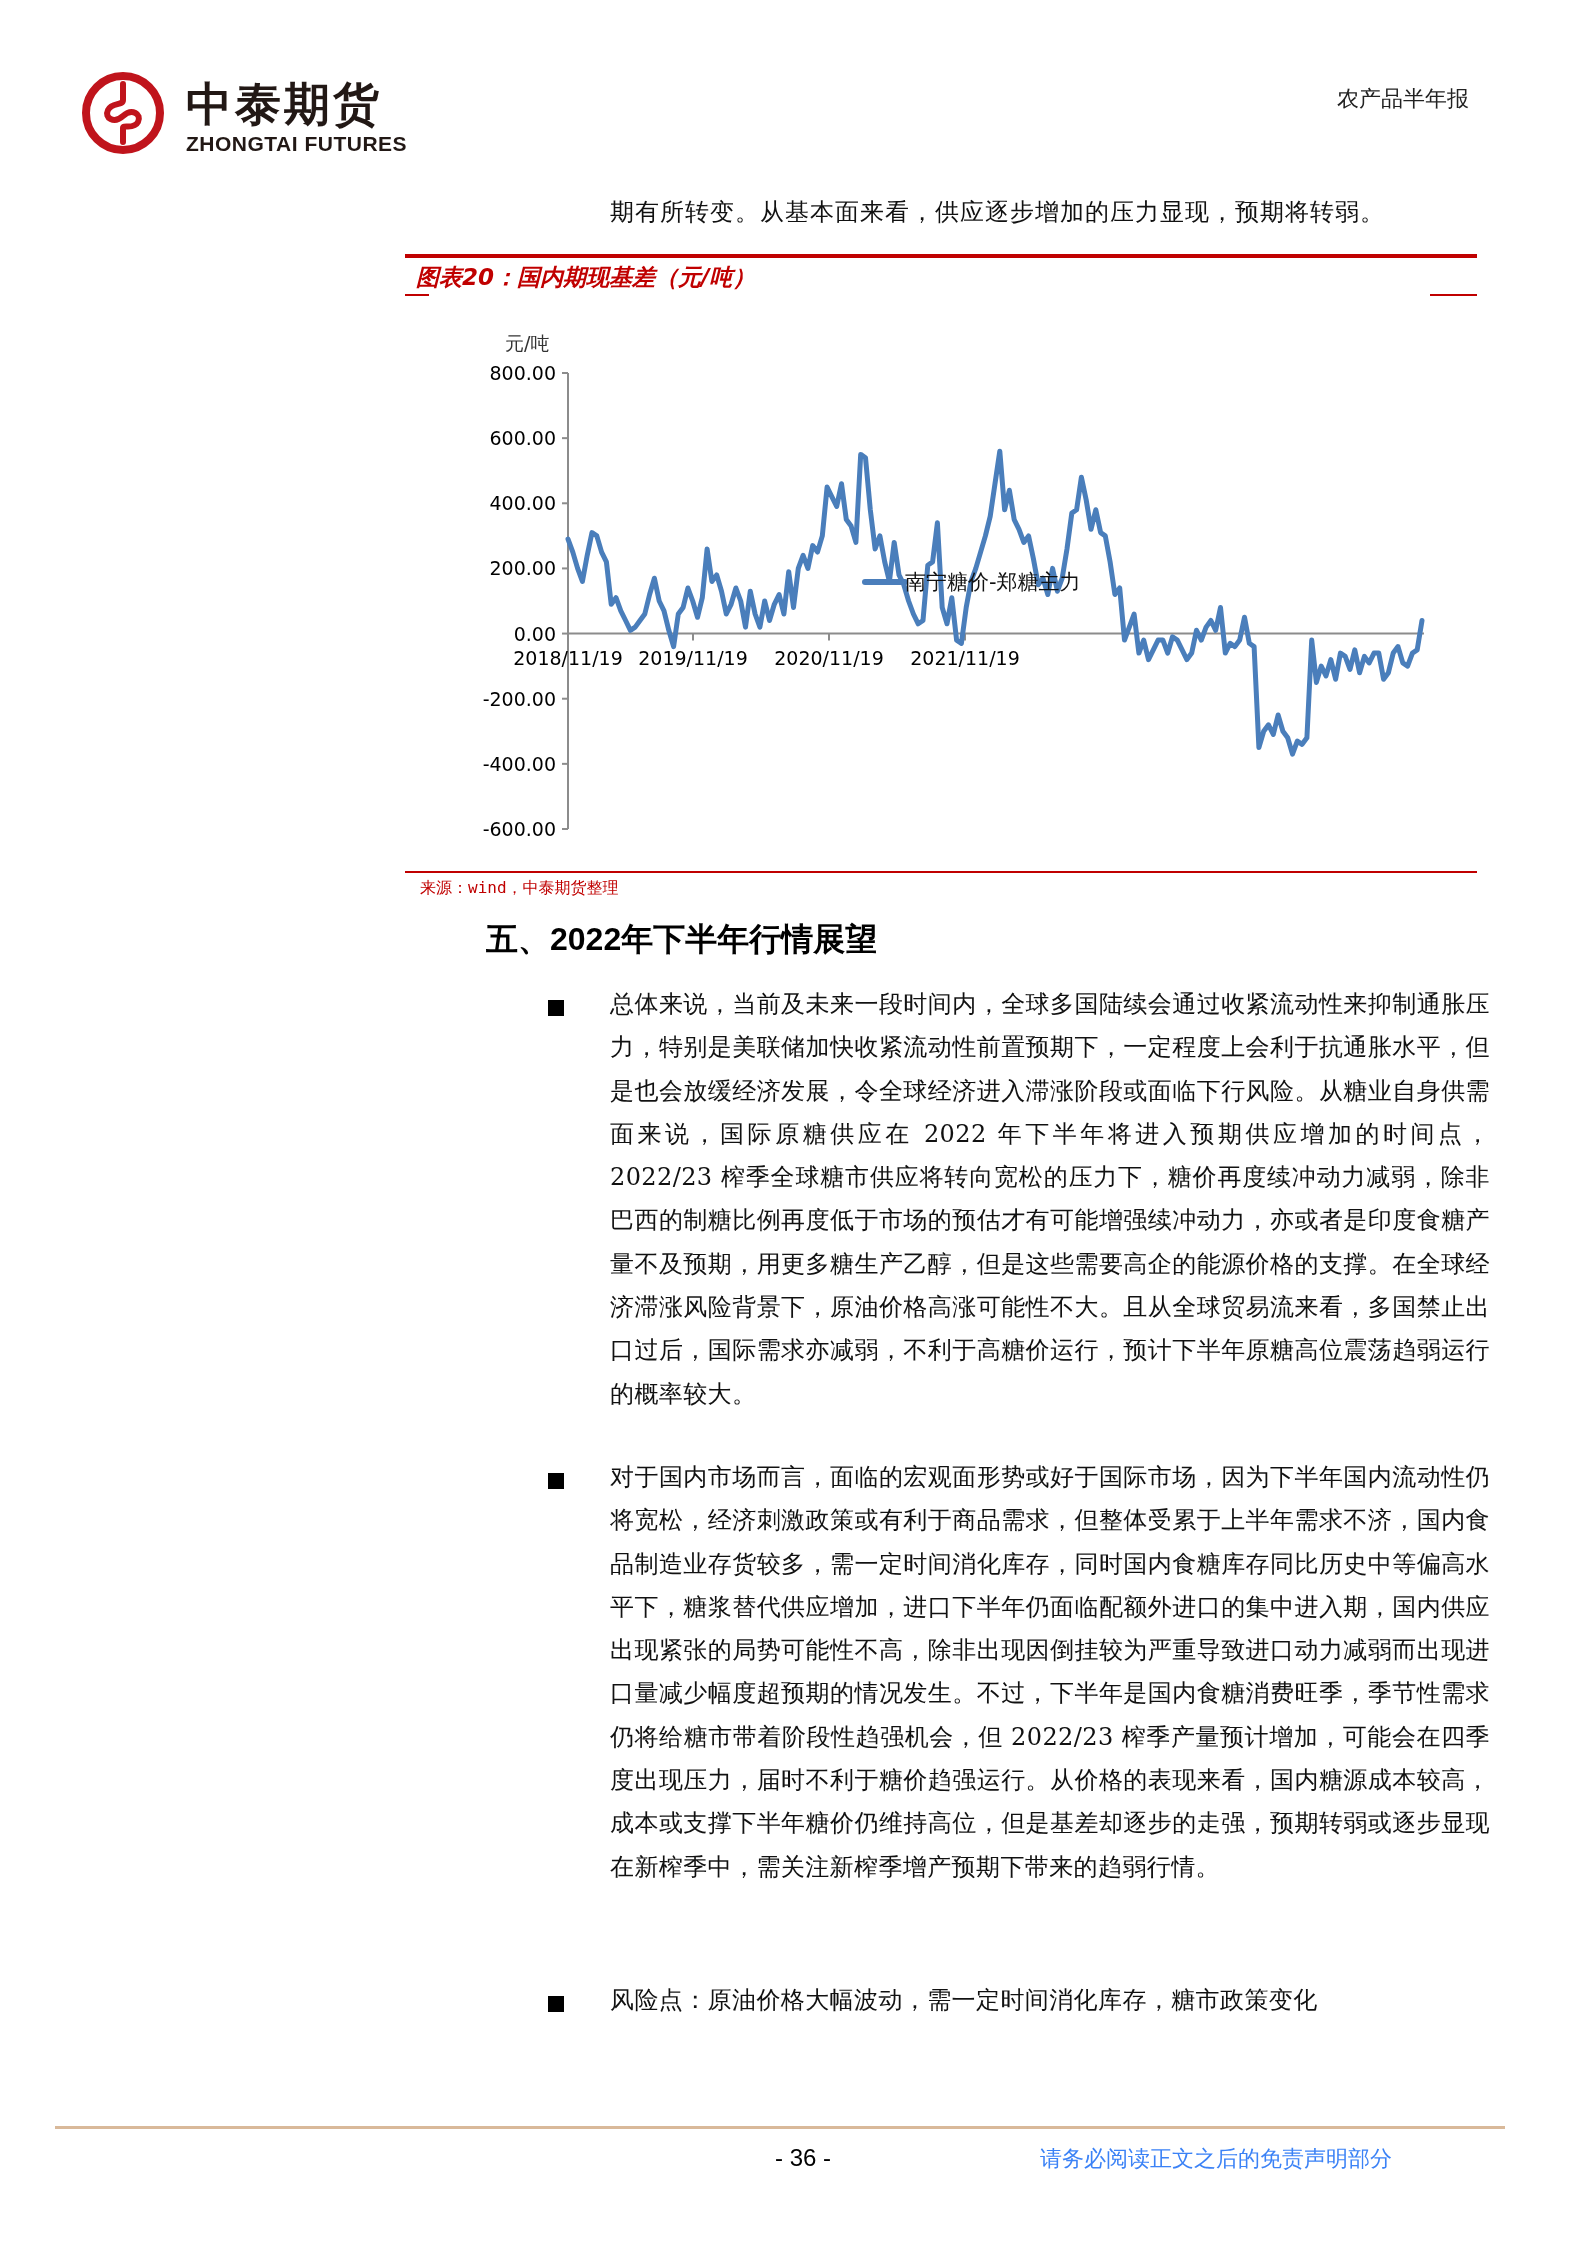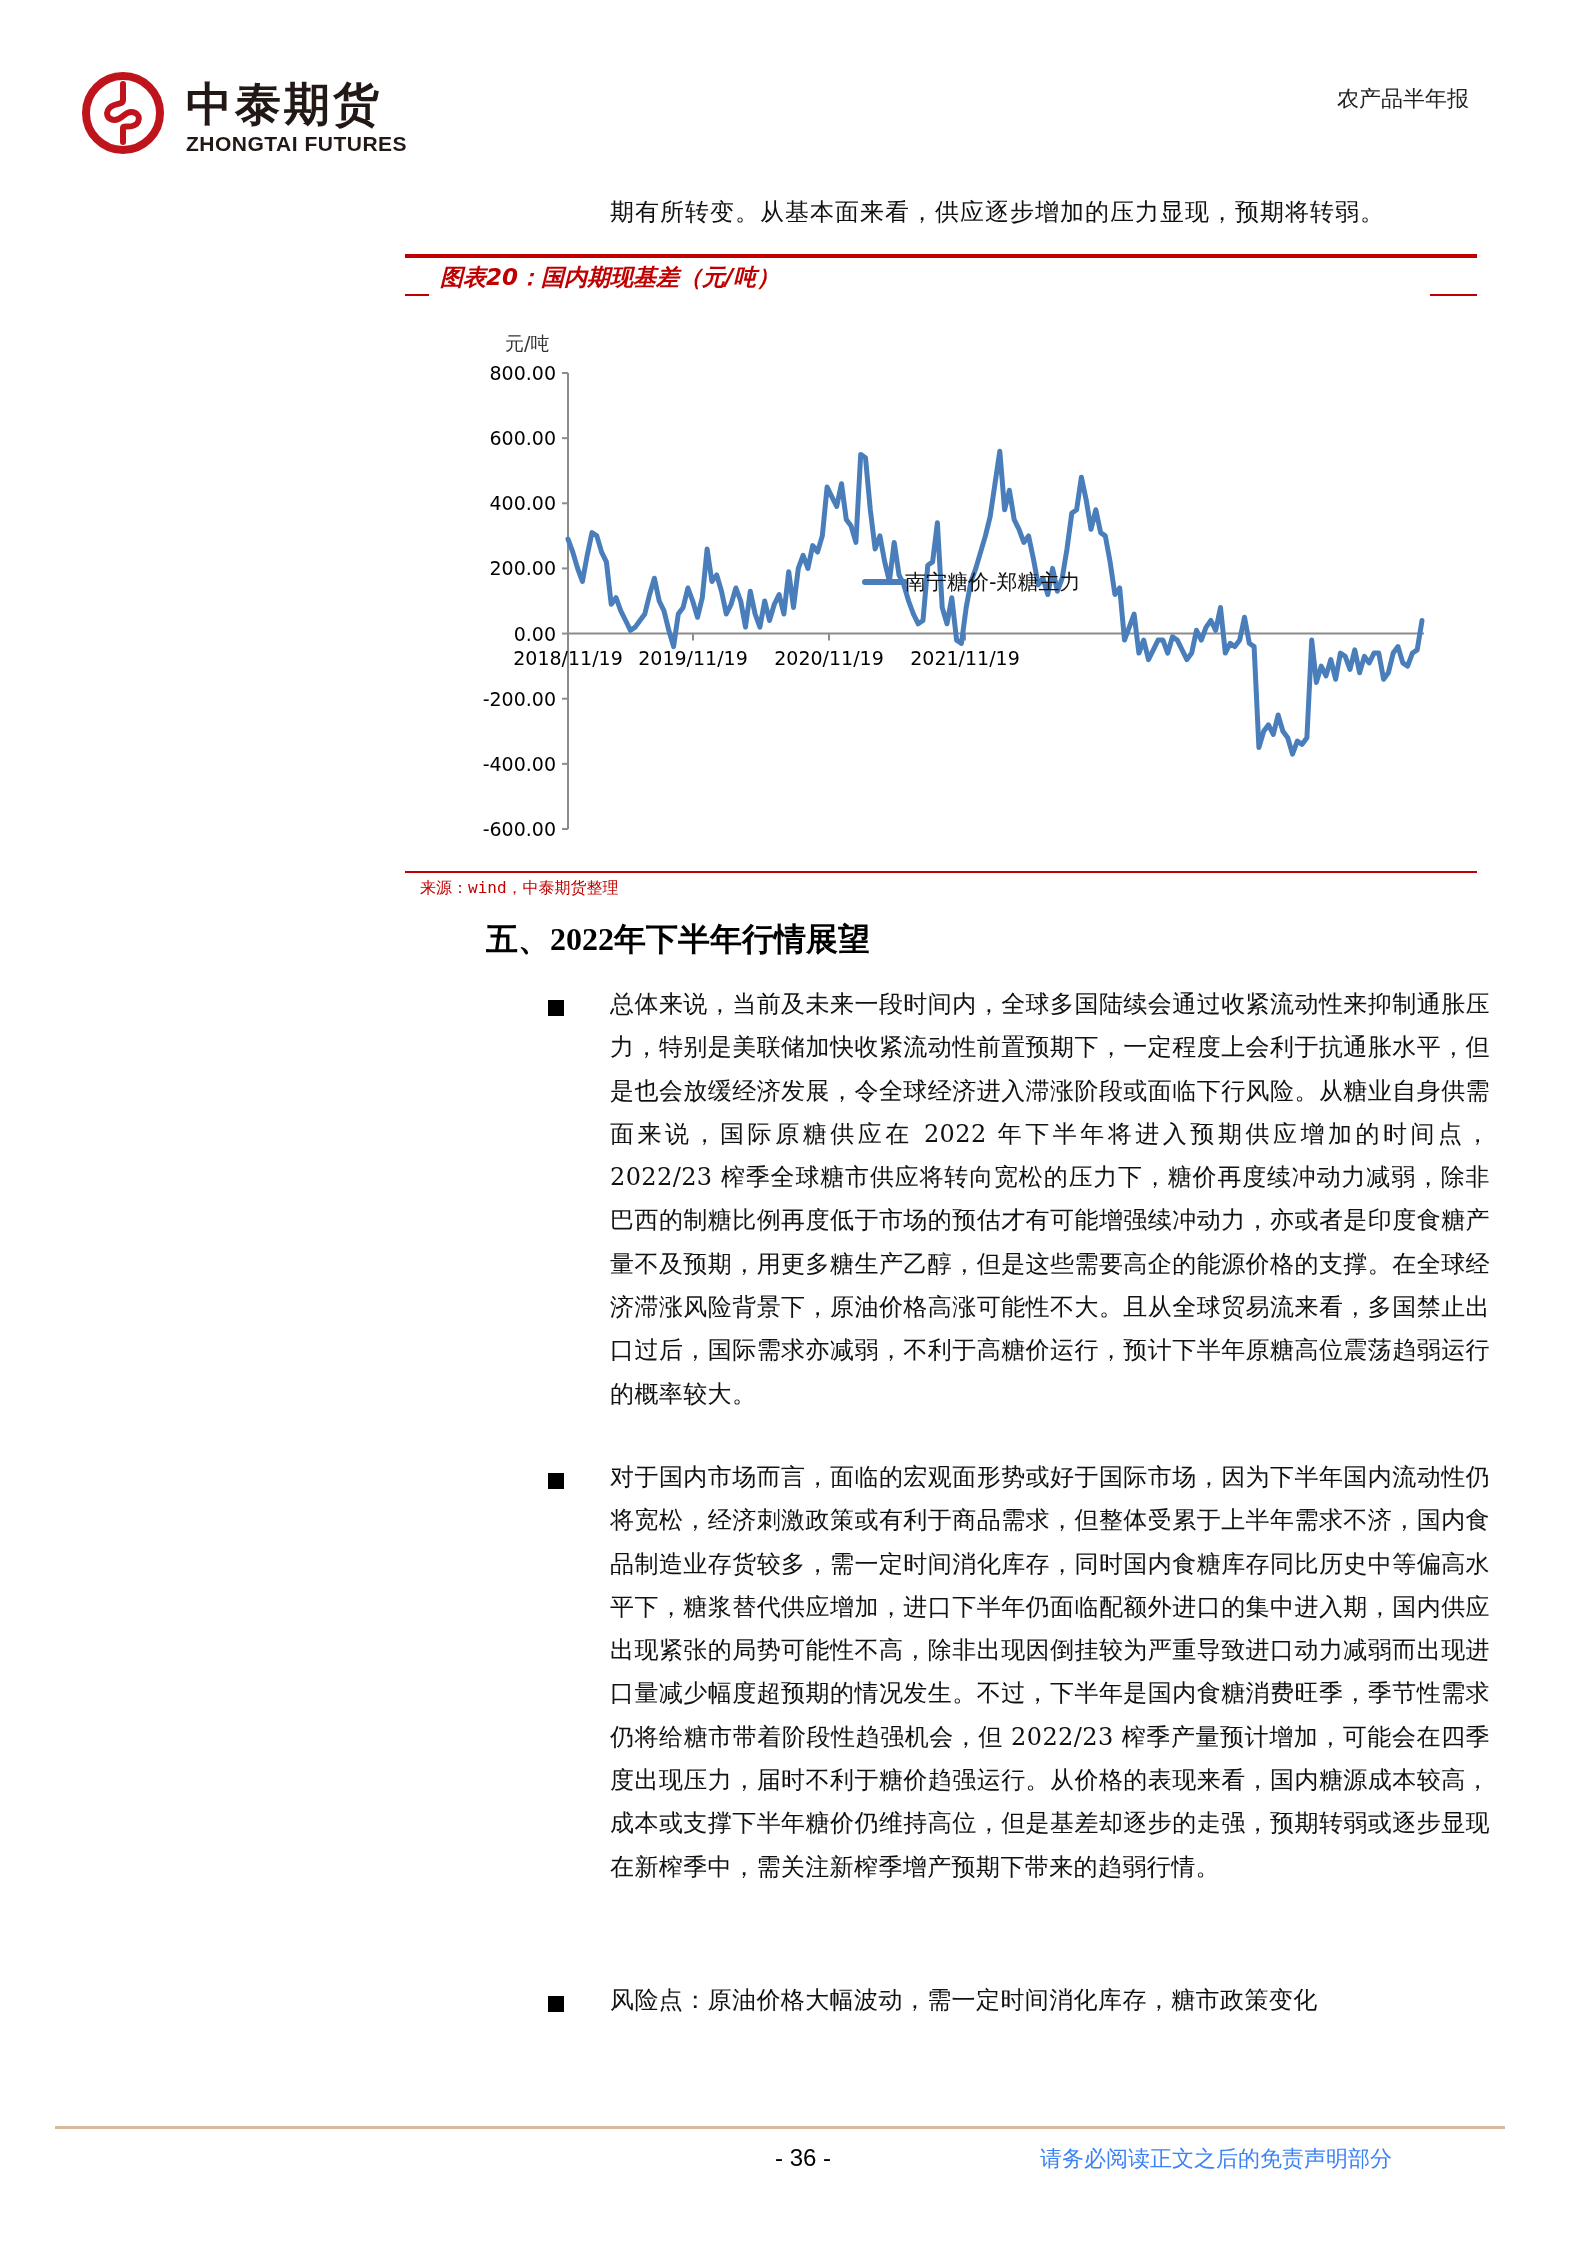--- a/index.html
+++ b/index.html
@@ -14,37 +14,37 @@
   .logo-cn { position: absolute; left: 104px; top: 2px; font-family: "DejaVu Sans", sans-serif; font-weight: bold;
              font-size: 46px; letter-spacing: 3px; color: #221815; }
   .logo-en { position: absolute; left: 104px; top: 60px; font-family: "Liberation Sans", sans-serif; font-weight: bold;
              font-size: 21px; letter-spacing: 0.5px; color: #221815; }
   .hdr-right { right: 100px; top: 80px; text-align: right; font-size: 22px; line-height: 38px; color: #222; }
 
   .intro-line { left: 610px; top: 196px; font-size: 24px; color: #111; letter-spacing: 1px; }
 
   
   .fig-top-rule { left: 405px; top: 254px; width: 1072px; height: 4px; background: #c00000; }
-  .fig-title { left: 440px; top: 262px; font-family: "DejaVu Sans", sans-serif; font-style: italic; font-weight: bold;
+  .fig-title { left: 416px; top: 262px; font-family: "DejaVu Sans", sans-serif; font-style: italic; font-weight: bold;
                font-size: 23px; color: #c00000; }
   .fig-short-rule-l { left: 405px; top: 294px; width: 24px; height: 2px; background: #c00000; }
   .fig-short-rule-r { left: 1430px; top: 294px; width: 47px; height: 2px; background: #c00000; }
 
   
   .chart { left: 405px; top: 320px; width: 1072px; height: 540px; }
   .chart svg { position: absolute; left: 0; top: 0; }
   .ytick-label { font-family: "DejaVu Sans", sans-serif; font-size: 19px; fill: #000; }
   .xtick-label { font-family: "DejaVu Sans", sans-serif; font-size: 19px; fill: #000; }
   .unit-label { font-family: "DejaVu Sans", sans-serif; font-size: 19px; fill: #333; }
   .legend-label { font-family: "DejaVu Sans", sans-serif; font-size: 21px; fill: #111; }
 
   .src-rule { left: 405px; top: 871px; width: 1072px; height: 2px; background: #c00000; }
   .src { left: 420px; top: 878px; font-family: "DejaVu Sans Mono", monospace; font-size: 16px; color: #c00000; }
 
-  .section-title { left: 486px; top: 918px; font-family: Liberation Serif, serif; font-weight: bold; font-size: 32px; color: #000; }
+  .section-title { left: 486px; top: 918px; font-family: Liberation Sans, sans-serif; font-weight: bold; font-size: 32px; color: #000; }
 
   .bullet { position: absolute; left: 548px; width: 16px; height: 16px; background: #000; }
   .para { position: absolute; left: 610px; width: 880px; font-size: 24px; line-height: 43.3px; letter-spacing: 0.4px;
           color: #111; text-align: justify; text-align-last: left; }
 
   .footer-rule { left: 55px; top: 2126px; width: 1450px; height: 3px; background: #d9b99a; }
   .page-num { left: 775px; top: 2144px; font-family: "Liberation Sans", sans-serif; font-size: 24px; color: #000; }
   .disclaimer { left: 1040px; top: 2144px; font-size: 22px; color: #3b82f6; }
 </style>
 </head>

